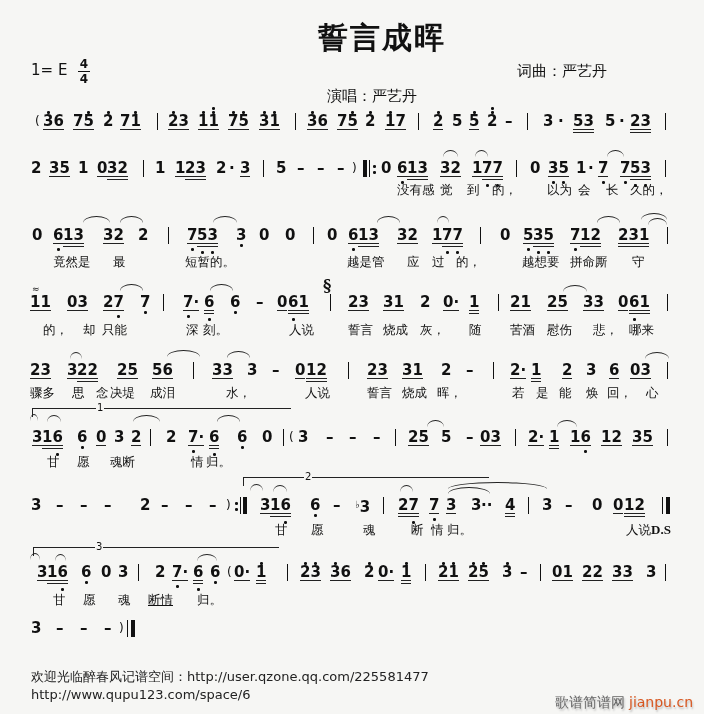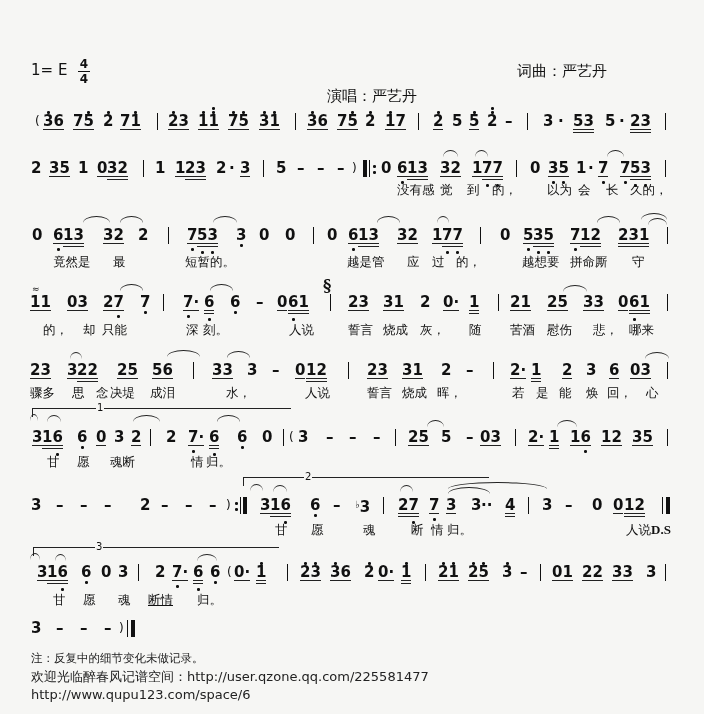--- a/index.html
+++ b/index.html
@@ -30,33 +30,36 @@
   .volta-label{position:absolute;font:10px/10px "DejaVu Sans",sans-serif;background:#f6f6f4;padding:0 1px;}
   .mark{position:absolute;white-space:nowrap;}
   .mark.segno{font:16px/16px "DejaVu Serif",serif;font-weight:bold;}
   .mark.small{font:9px/9px "DejaVu Sans",sans-serif;}
   .mark.ds{font:bold 13px/16px "Liberation Serif",serif;}
 </style>
 </head>
 <body>
 
 <div id="score">
+  <div class="title">誓言成晖</div>
   <div class="key">1= E</div>
   <div class="timesig">
     <span>4</span>
     <span class="line"></span>
     <span>4</span>
   </div>
   <div class="meta" style="left:517px;top:62px;">词曲：严艺丹</div>
   <div class="meta" style="left:327px;top:87px;">演唱：严艺丹</div>
 
-  <div class="foot note" style="top:650px;">注：反复中的细节变化未做记录。</div>
   <div class="foot" style="top:669px;">欢迎光临醉春风记谱空间：http://user.qzone.qq.com/225581477</div>
   <div class="foot" style="top:687px;">http://www.qupu123.com/space/6</div>
 
+  <div class="wm">
+    <span class="cn">歌谱简谱网</span><span class="en">jianpu.cn</span>
+  </div>
 <div class="tok paren" style="left: 35px; top: 112px;"><span class="ch">(</span></div>
     <div class="tok" style="left: 43px; top: 112px;"><span class="ch">3<i class="dot" style="top: -1px;"></i></span><span class="ch">6</span><i class="ul" style="top: 17px;"></i></div>
     <div class="tok" style="left: 73px; top: 112px;"><span class="ch">7</span><span class="ch">5<i class="dot" style="top: -1px;"></i></span><i class="ul" style="top: 17px;"></i></div>
     <div class="tok" style="left: 103px; top: 112px;"><span class="ch">2<i class="dot" style="top: -1px;"></i></span></div>
     <div class="tok" style="left: 120px; top: 112px;"><span class="ch">7</span><span class="ch">1<i class="dot" style="top: -1px;"></i></span><i class="ul" style="top: 17px;"></i></div>
     <div class="tok" style="left: 168px; top: 112px;"><span class="ch">2<i class="dot" style="top: -1px;"></i></span><span class="ch">3</span><i class="ul" style="top: 17px;"></i></div>
     <div class="tok" style="left: 198px; top: 112px;"><span class="ch">1<i class="dot" style="top: -1px;"></i></span><span class="ch">1<i class="dot" style="top: -1px;"></i><i class="dot" style="top: -5px;"></i></span><i class="ul" style="top: 17px;"></i></div>
     <div class="tok" style="left: 228px; top: 112px;"><span class="ch">7<i class="dot" style="top: -1px;"></i></span><span class="ch">5<i class="dot" style="top: -1px;"></i></span><i class="ul" style="top: 17px;"></i></div>
     <div class="tok" style="left: 259px; top: 112px;"><span class="ch">3<i class="dot" style="top: -1px;"></i></span><span class="ch">1<i class="dot" style="top: -1px;"></i></span><i class="ul" style="top: 17px;"></i></div>
     <div class="tok" style="left: 307px; top: 112px;"><span class="ch">3<i class="dot" style="top: -1px;"></i></span><span class="ch">6</span><i class="ul" style="top: 17px;"></i></div>

